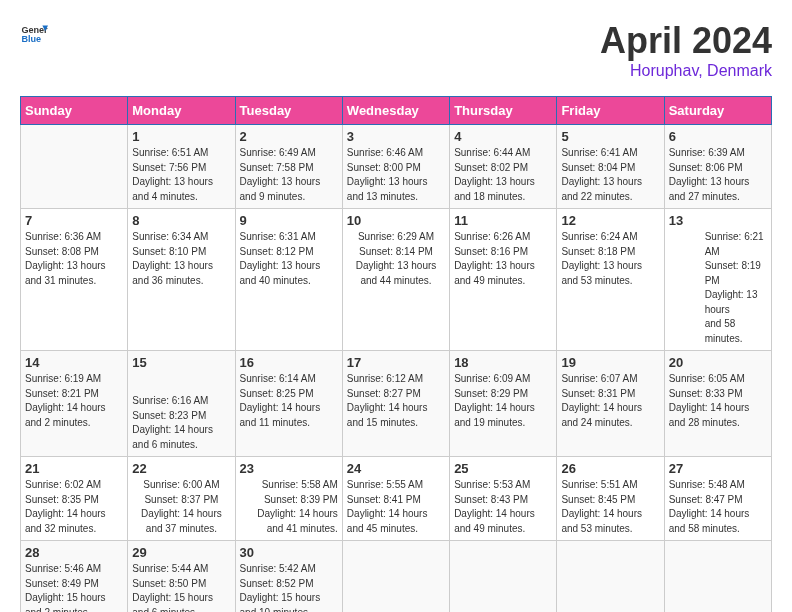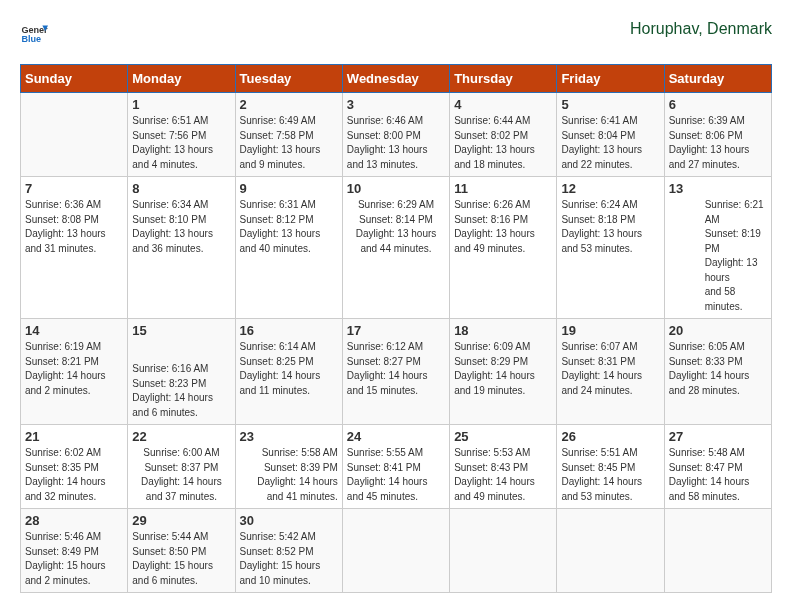--- a/index.html
+++ b/index.html
@@ -28,30 +28,30 @@
     .title-block {
       text-align: right;
     }
     .month-title {
       font-size: 36px;
       font-weight: bold;
       color: #333;
     }
     .location-title {
       font-size: 16px;
-      color: #14532d;
+      color: #6d28d9;
       text-align: right;
     }
     table {
       width: 100%;
       border-collapse: collapse;
       table-layout: fixed;
     }
     thead tr {
-      background-color: #c2410c;
+      background-color: #ec4899;
     }
     thead th {
       color: #fff;
       font-size: 13px;
       font-weight: bold;
       padding: 6px 4px;
       text-align: left;
       border: 1px solid #2a6db5;
     }
     tbody tr {
@@ -87,20 +87,21 @@
 
 <div class="header">
   <div class="logo">
     <svg class="logo-icon" viewBox="0 0 40 40">
       <text x="2" y="18" font-size="13" font-weight="bold" fill="#333" font-family="Arial">General</text>
       <text x="2" y="32" font-size="13" font-weight="bold" fill="#1a6ec5" font-family="Arial">Blue</text>
       <polygon points="32,8 40,8 36,16" fill="#1a6ec5"></polygon>
     </svg>
   </div>
   <div class="title-block">
+    <div class="month-title">April 2024</div>
     <div class="location-title">Horuphav, Denmark</div>
   </div>
 </div>
 
 <table>
   <thead>
     <tr id="header-row">
         <th>Sunday</th>
         <th>Monday</th>
         <th>Tuesday</th>

